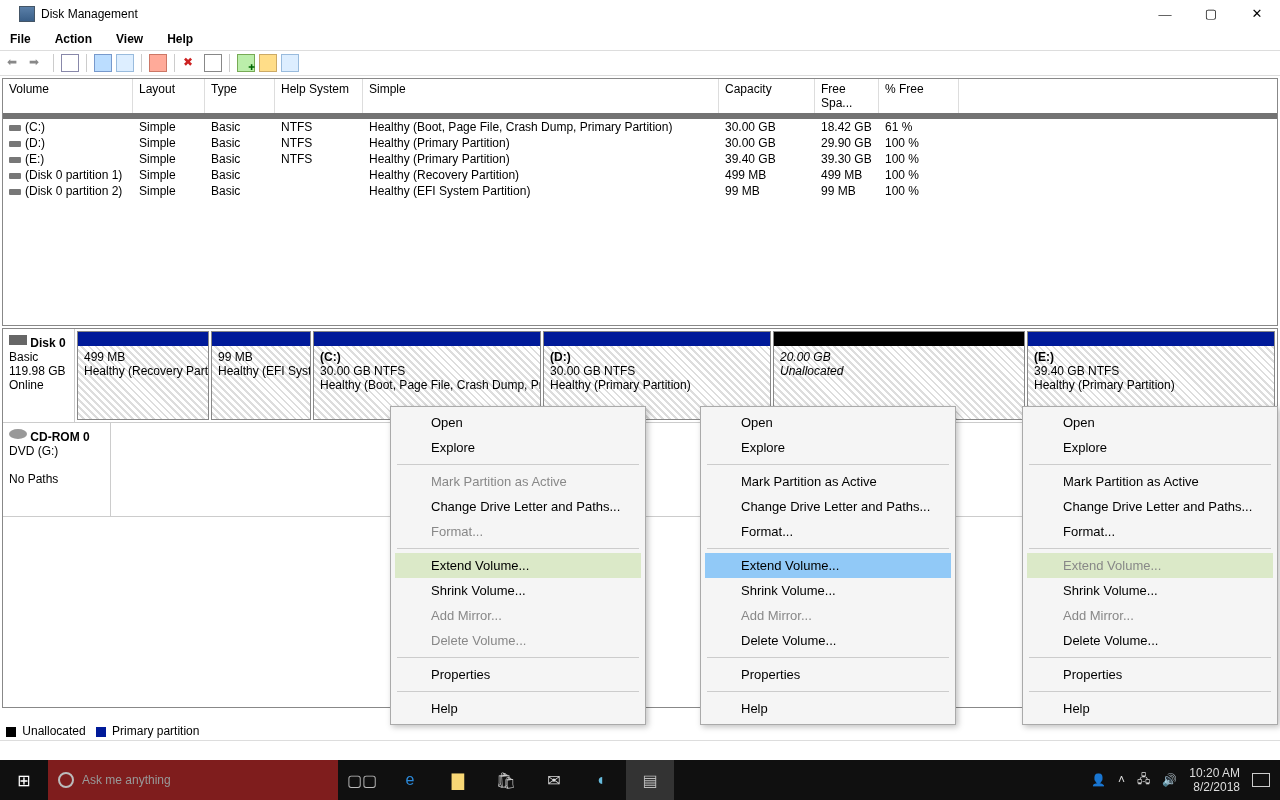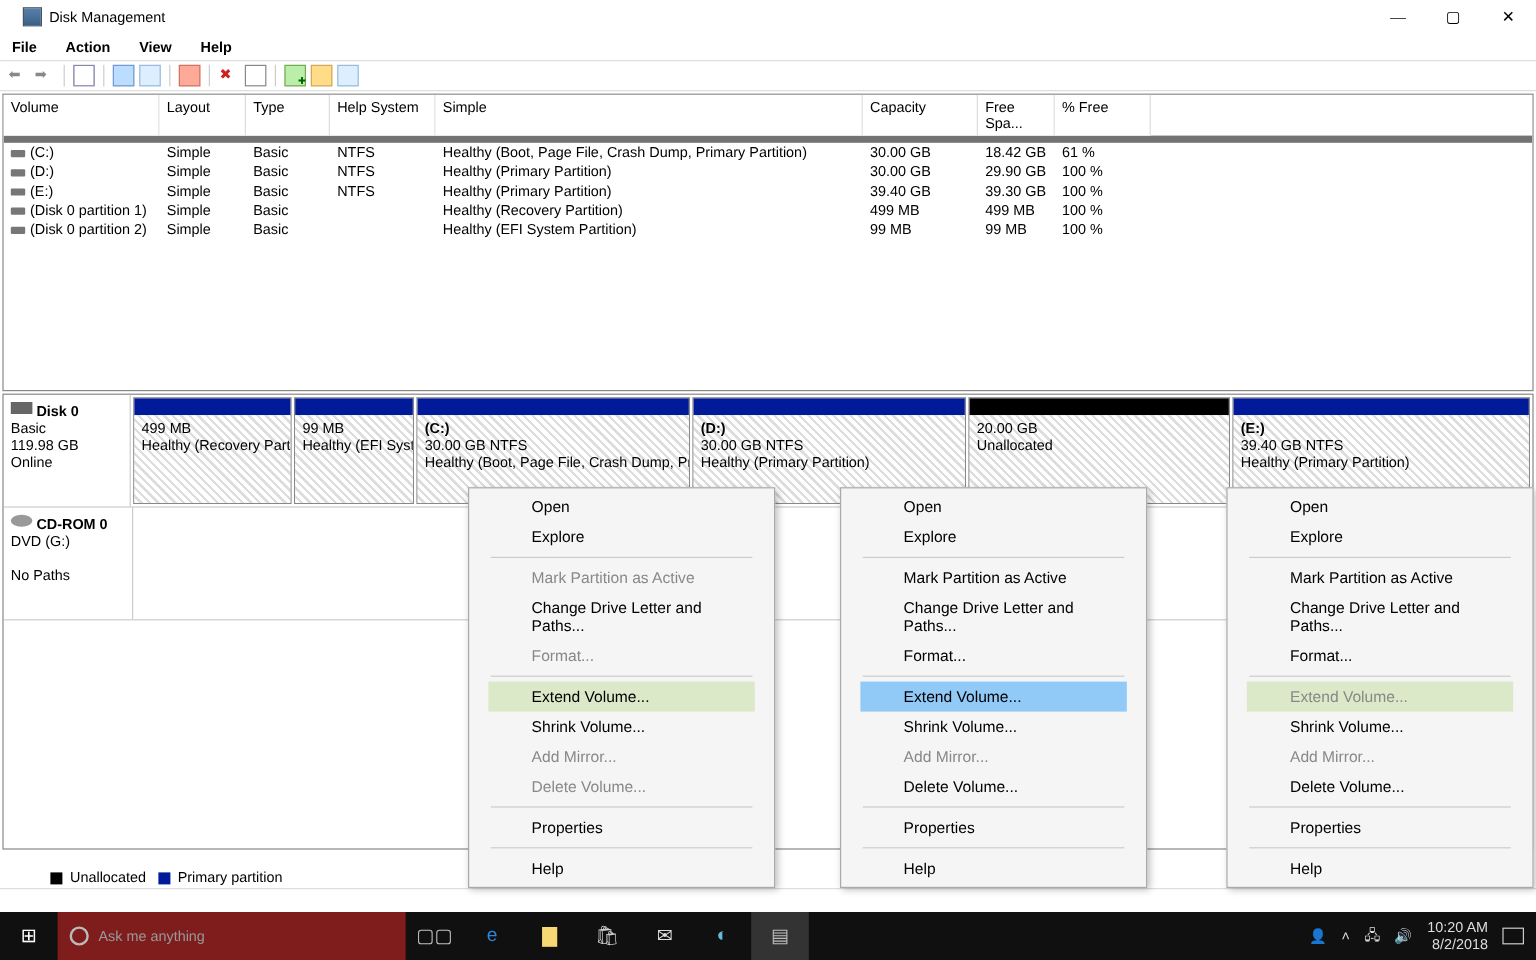--- a/index.html
+++ b/index.html
@@ -41,25 +41,25 @@
 .graphical { border: 1px solid #888; margin: 2px; height: 380px; background:#fff; }
 .disk-row { display: flex; border-bottom: 1px solid #ccc; height: 94px; }
 .disk-info { width: 108px; padding: 6px; border-right: 1px solid #ccc; font-size: 12px; }
 .disk-info .di-icon { display:inline-block; width:18px; height:10px; background:#666; margin-bottom:2px; }
 .parts { display: flex; flex: 1; padding: 2px; gap: 2px; }
 .part { border: 1px solid #888; display: flex; flex-direction: column; font-size: 12px; }
 .part .bar { height: 14px; background: #001a99; }
 .part .bar.unalloc { background: #000; }
 .part .body { padding: 4px 6px; flex:1; overflow:hidden; white-space:nowrap; }
 .part .body.hatch { background: repeating-linear-gradient(45deg,#fff,#fff 3px,#ddd 3px,#ddd 5px); }
-.legend { position:absolute; left:6px; bottom:62px; font-size:12px;margin-left:36px; }
+.legend { position:absolute; left:6px; bottom:62px; font-size:12px; }
 .legend .sw { display:inline-block; width:10px; height:10px; vertical-align:middle; margin-right:3px; }
 .legend .sw.black { background:#000; }
 .legend .sw.blue { background:#001a99; }
-.ctx-menu { position:absolute; background:#f5f5f5; border:1px solid #aaa; box-shadow:2px 2px 6px rgba(0,0,0,.25); font-size:13px; padding:3px 16px; width:256px; z-index:10; }
+.ctx-menu { position:absolute; background:#f5f5f5; border:1px solid #aaa; box-shadow:2px 2px 6px rgba(0,0,0,.25); font-size:13px; padding:3px 4px; width:256px; z-index:10; }
 .ctx-menu .mi { padding: 5px 14px 5px 36px; cursor:default; }
 .ctx-menu .mi.sep { height:1px; background:#ccc; margin:4px 2px; padding:0; }
 .ctx-menu .mi.dim { color:#888; }
 .ctx-menu .mi.hl { background:#dbe9c8; }
 .ctx-menu .mi.hl-blue { background:#91c9f7; }
 .statusbar { position:absolute; bottom:40px; left:0; right:0; height:20px; border-top:1px solid #ddd; }
 .taskbar { position:absolute; bottom:0; left:0; right:0; height:40px; background:#101010; display:flex; align-items:center; color:#bbb; }
 .taskbar .win { width:48px; height:40px; display:flex; align-items:center; justify-content:center; font-size:16px; color:#fff; }
 .taskbar .cortana { display:flex; align-items:center; width:290px; height:40px; background:#7f1d1d; padding-left:10px; gap:8px; color:#999; }
 .taskbar .cortana .circ { width:16px;height:16px;border:2px solid #bbb;border-radius:50%; }
@@ -191,21 +191,21 @@
           <div class="body hatch">99 MB<br>Healthy (EFI Syst</div>
         </div>
         <div class="part" style="width: 228px;">
           <div class="bar"></div>
           <div class="body hatch"><b>(C:)</b><br>30.00 GB NTFS<br>Healthy (Boot, Page File, Crash Dump, Pr</div>
         </div>
         <div class="part" style="width: 228px;">
           <div class="bar"></div>
           <div class="body hatch"><b>(D:)</b><br>30.00 GB NTFS<br>Healthy (Primary Partition)</div>
         </div>
-        <div class="part" style="width: 218px;">
+        <div class="part" style="width: 252px; font-style: italic;">
           <div class="bar unalloc"></div>
           <div class="body hatch">20.00 GB<br>Unallocated</div>
         </div>
         <div class="part" style="width: 248px;">
           <div class="bar"></div>
           <div class="body hatch"><b>(E:)</b><br>39.40 GB NTFS<br>Healthy (Primary Partition)</div>
         </div>
       </div>
   </div>
   <div class="disk-row">

